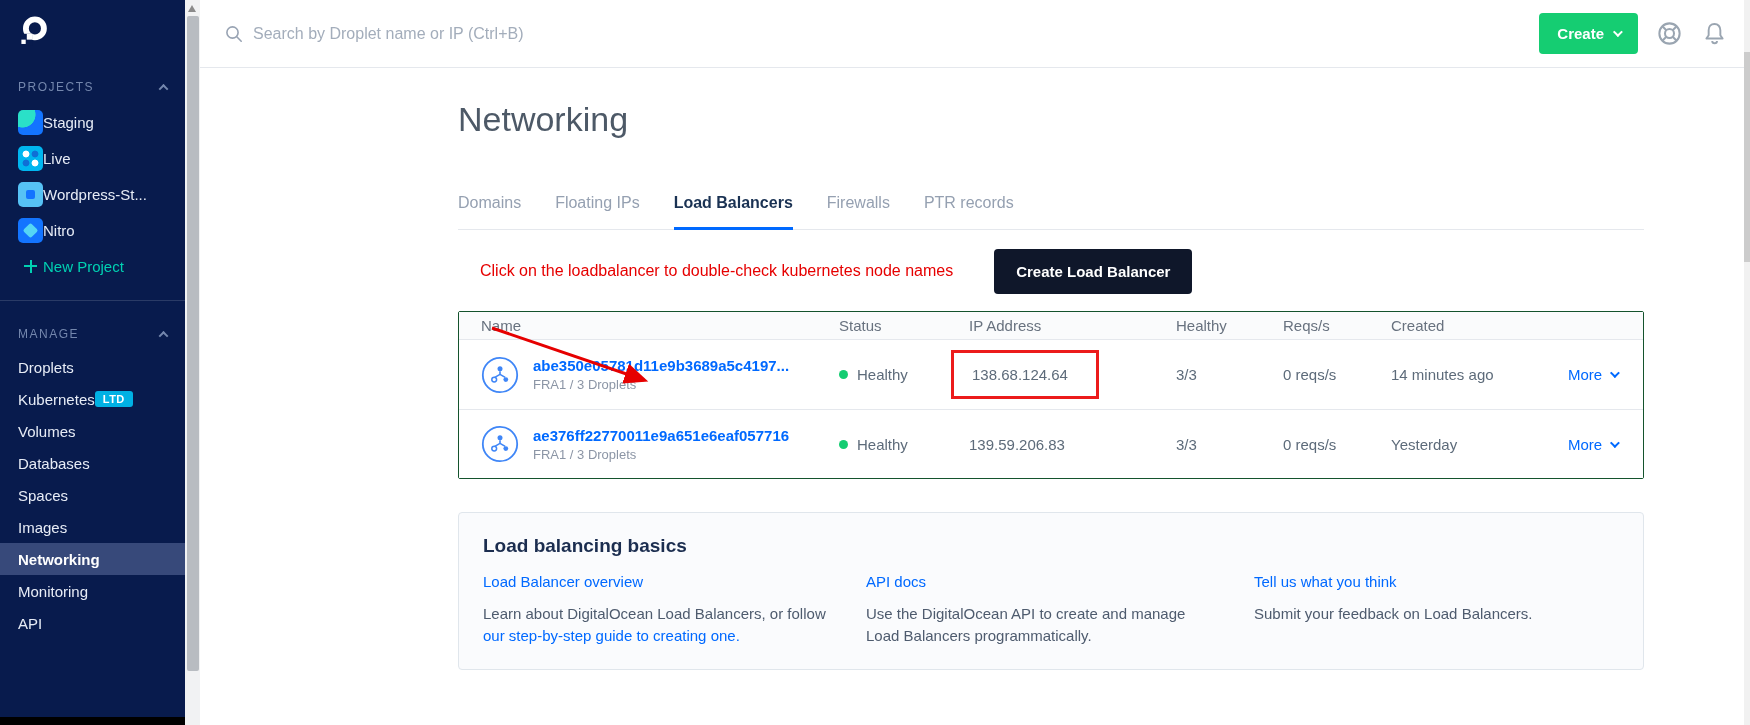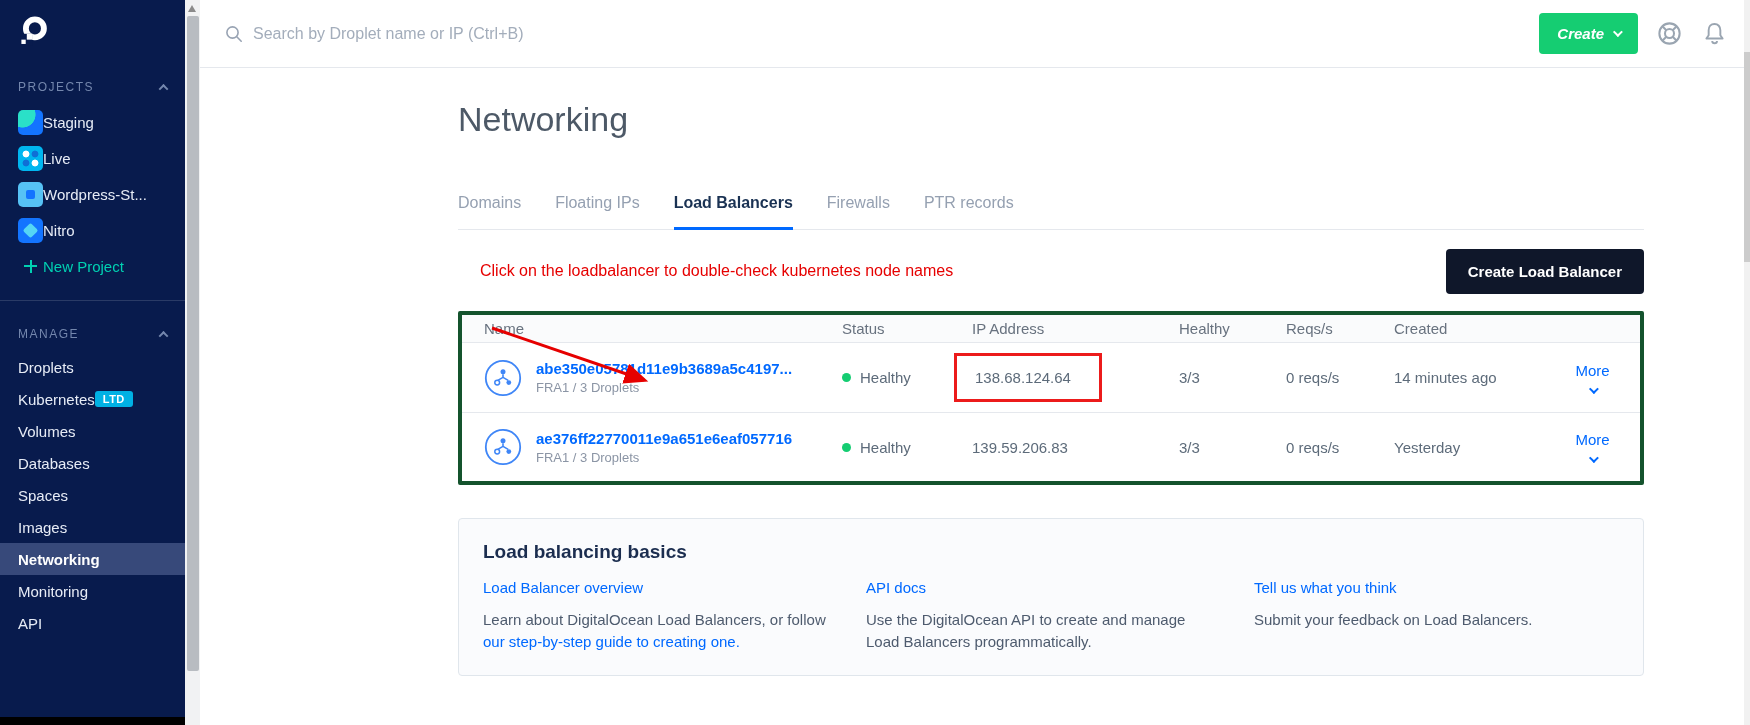--- a/index.html
+++ b/index.html
@@ -47,50 +47,50 @@
   .page-scrollbar { position:absolute; right:0; top:0; width:6px; height:725px; background:#f1f1f1; }
   .page-scroll-thumb { position:absolute; right:0; top:52px; width:6px; height:210px; background:#cccccc; }
 
   
   .topbar { position:absolute; left:200px; top:0; right:6px; height:68px; background:#fff;
             border-bottom:1px solid #e5e8ed; display:flex; align-items:center; padding:0 16px 0 25px; }
   .search-wrap { display:flex; align-items:flex-start; gap:10px; flex:1; }
   .search-input { border:none; outline:none; font-size:16px; color:#4e5b6e; width:420px; font-family:"Liberation Sans",sans-serif; }
   .search-input::placeholder { color:#a3adbb; }
   .create-btn { background:#15cd72; color:#fff; border:none; border-radius:4px; font-size:15px; font-weight:bold;
-                padding:12px 18px; display:flex; align-items:center; gap:9px; cursor:pointer; font-family:"Liberation Sans",sans-serif;font-style:italic; }
+                padding:12px 18px; display:flex; align-items:center; gap:9px; cursor:pointer; font-family:"Liberation Sans",sans-serif; }
   .topbar-icon { margin-left:18px; cursor:pointer; display:flex; align-items:center; }
 
   
   .content { position:absolute; left:458px; top:68px; width:1186px; }
   .page-title { margin-top:32px; font-size:34px; line-height:38px; font-weight:300; color:#4d5967; }
   .tabs { margin-top:56px; display:flex; border-bottom:1px solid #e5e8ed; }
   .tab { font-size:16px; color:#95a0b1; margin-right:34px; padding-bottom:15px; cursor:pointer; text-decoration:none; }
   .tab.active { color:#17declare3352; color:#1a3253; font-weight:bold; border-bottom:3px solid #0069ff; margin-bottom:-1px; }
-  .toolbar { margin-top:18px; height:46px; display:flex; justify-content:space-between; align-items:center; }
+  .toolbar { margin-top:18px; height:46px; display:flex; justify-content:flex-start; align-items:center;gap:41px; }
   .annotation { color:#e60000; font-size:16px; padding-left:22px; }
   .create-lb-btn { background:#0f172a; color:#fff; border:none; border-radius:4px; font-size:15px; font-weight:bold;
                    padding:14px 22px; cursor:pointer; font-family:"Liberation Sans",sans-serif; }
   .anno-arrow { position:absolute; left:10px; top:224px; pointer-events:none; }
 
   
-  .lb-table { margin-top:17px; border:4px solid #14532d; border-radius:2px; }
+  .lb-table { margin-top:17px; border:1px solid #14532d; border-radius:2px; }
   .thead, .trow { display:grid; grid-template-columns:380px 130px 207px 107px 108px 177px 1fr; align-items:center; }
   .thead { background:#fafbfc; height:28px; border-bottom:1px solid #e5e8ed; color:#68727f; font-size:15px; }
   .thead > div:first-child { padding-left:22px; }
   .trow { height:69px; background:#fff; font-size:15px; color:#5d6b7a; }
   .trow + .trow { border-top:1px solid #e5e8ed; }
   .name-cell { display:flex; align-items:center; gap:14px; padding-left:22px; }
   .lb-name { color:#0069ff; font-weight:bold; text-decoration:none; font-size:15px; }
   .lb-sub { color:#8b95a5; font-size:13px; margin-top:3px; }
   .status-cell { display:flex; align-items:center; gap:9px; }
   .dot { width:9px; height:9px; border-radius:50%; background:#15cd72; }
   .ip-box { display:inline-block; border:3px solid #ec1b1b; padding:13px 28px 13px 18px; margin-left:-18px; }
   .more-cell { display:flex; align-items:center; justify-content:flex-end; gap:8px; padding-right:26px;
-               color:#0069ff; cursor:pointer;flex-direction:column; }
+               color:#0069ff; cursor:pointer; }
 
   
   .basics { margin-top:33px; background:#fafbfd; border:1px solid #e0e6ec; border-radius:4px; padding:22px 24px 22px 24px; }
   .basics-title { font-size:19px; font-weight:bold; color:#1b2d4f; }
   .basics-grid { margin-top:16px; display:grid; grid-template-columns:383px 388px 1fr; }
   .basics-col { padding-right:40px; }
   .b-link { color:#0069ff; font-size:15px; text-decoration:none; display:inline-block; }
   .b-text { margin-top:12px; font-size:15px; line-height:1.45; color:#4e5b6e; }
   .b-text a { color:#0069ff; text-decoration:none; }
 </style>

